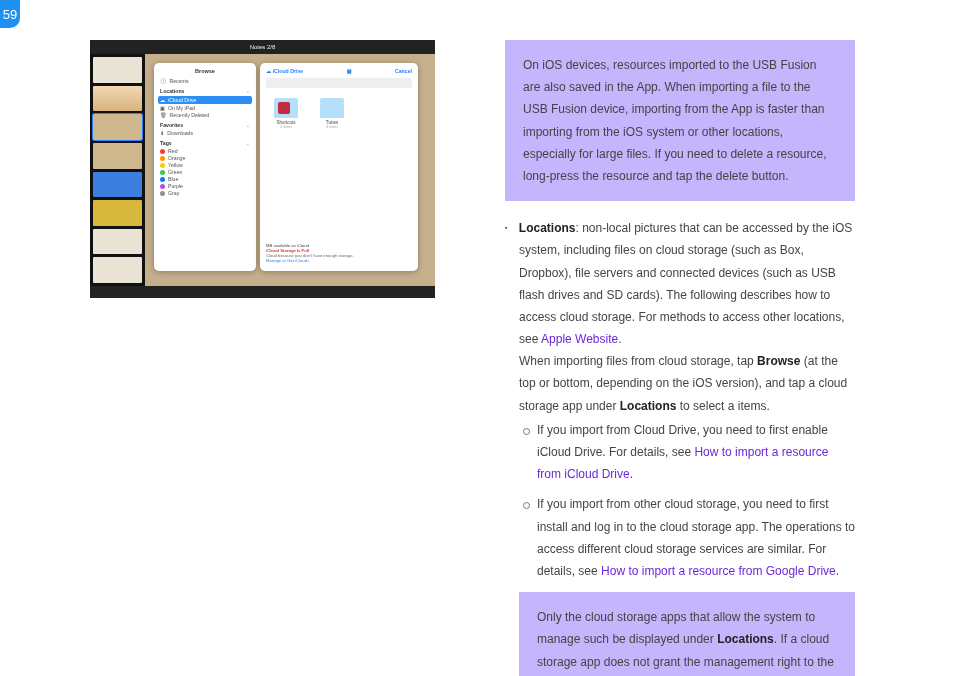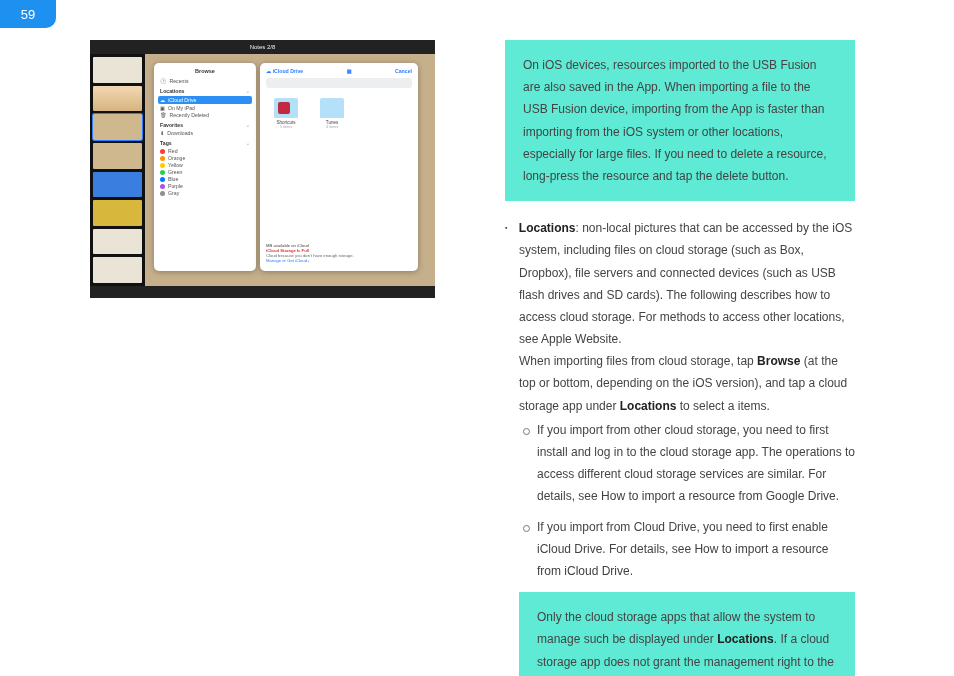--- a/index.html
+++ b/index.html
@@ -10,21 +10,21 @@
     color: #333;
     background: #fff;
     width: 954px;
     height: 676px;
     position: relative;
     overflow: hidden;
   }
   .page-badge {
     position: absolute;
     left: 0; top: 0;
-    width: 56px; height: 28px;
+    width: 20px; height: 28px;
     background: #1e90f0;
     color: #fff;
     border-radius: 0 0 10px 0;
     font-size: 13px;
     display: flex; align-items: center; justify-content: center;
     font-weight: 400;
   }
   .layout {
     display: flex;
     gap: 70px;
@@ -111,21 +111,21 @@
   .dp-warn .t { color:#666; }
   .dp-warn .l { color:#2b7fff; }
   
   .textcol {
     width: 350px;
     font-size: 12px;
     line-height: 1.85;
     color: #444;
   }
   .note-box {
-    background: #5eead4;
+    background: #c4b5fd;
     padding: 14px 18px;
     margin-bottom: 16px;
     color: #444;
   }
   ul.level1 { list-style: none; padding-left: 14px; margin: 0; }
   ul.level1 > li::before {
     content: "▪";
     font-size: 7px;
     position: relative;
     top: -2px;
@@ -138,21 +138,21 @@
     margin-bottom: 8px;
   }
   ul.level2 > li::before {
     content: "";
     position: absolute;
     left: -14px; top: 9px;
     width: 5px; height: 5px;
     border: 1px solid #777;
     border-radius: 50%;
   }
-  .link { color: #404040; }
+  .link { color: #6d28d9; }
   strong { color: #222; font-weight: 600; }
   .chev { font-size: 5px; color:#bbb;}
 </style>
 </head>
 <body>
 
 <div class="page-badge">59</div>
 
 <div class="layout">
 
@@ -253,24 +253,24 @@
     <div class="note-box">On iOS devices, resources imported to the USB Fusion are also saved in the App. When importing a file to the USB Fusion device, importing from the App is faster than importing from the iOS system or other locations, especially for large files. If you need to delete a resource, long-press the resource and tap the delete button.</div>
 
     <ul class="level1">
       <li>
         <strong>Locations</strong><span>: non-local pictures that can be accessed by the iOS system, including files on cloud storage (such as Box, Dropbox), file servers and connected devices (such as USB flash drives and SD cards). The following describes how to access cloud storage. For methods to access other locations, see </span><span class="link">Apple Website</span>.
         <br>
         <span>When importing files from cloud storage, tap </span><strong>Browse</strong><span> (at the top or bottom, depending on the iOS version), and tap a cloud storage app under </span><strong>Locations</strong><span> to select a items.</span>
 
         <ul class="level2">
           <li>
-            <span>If you import from other cloud storage, you need to first install and log in to the cloud storage app. The operations to access different cloud storage services are similar. For details, see </span><span class="link">How to import a resource from Google Drive</span>.
+            <span>If you import from Cloud Drive, you need to first enable iCloud Drive. For details, see </span><span class="link">How to import a resource from iCloud Drive</span>.
           </li>
           <li>
-            <span>If you import from Cloud Drive, you need to first enable iCloud Drive. For details, see </span><span class="link">How to import a resource from iCloud Drive</span>.
+            <span>If you import from other cloud storage, you need to first install and log in to the cloud storage app. The operations to access different cloud storage services are similar. For details, see </span><span class="link">How to import a resource from Google Drive</span>.
           </li>
         </ul>
 
         <div class="note-box" style="margin-top:6px; margin-left: 0;">
           <span>Only the cloud storage apps that allow the system to manage such be displayed under </span><strong>Locations</strong><span>. If a cloud storage app does not grant the management right to the File App, you cannot import files from the cloud storage using this method.</span>
         </div>
       </li>
     </ul>
   </div>
 </div>

